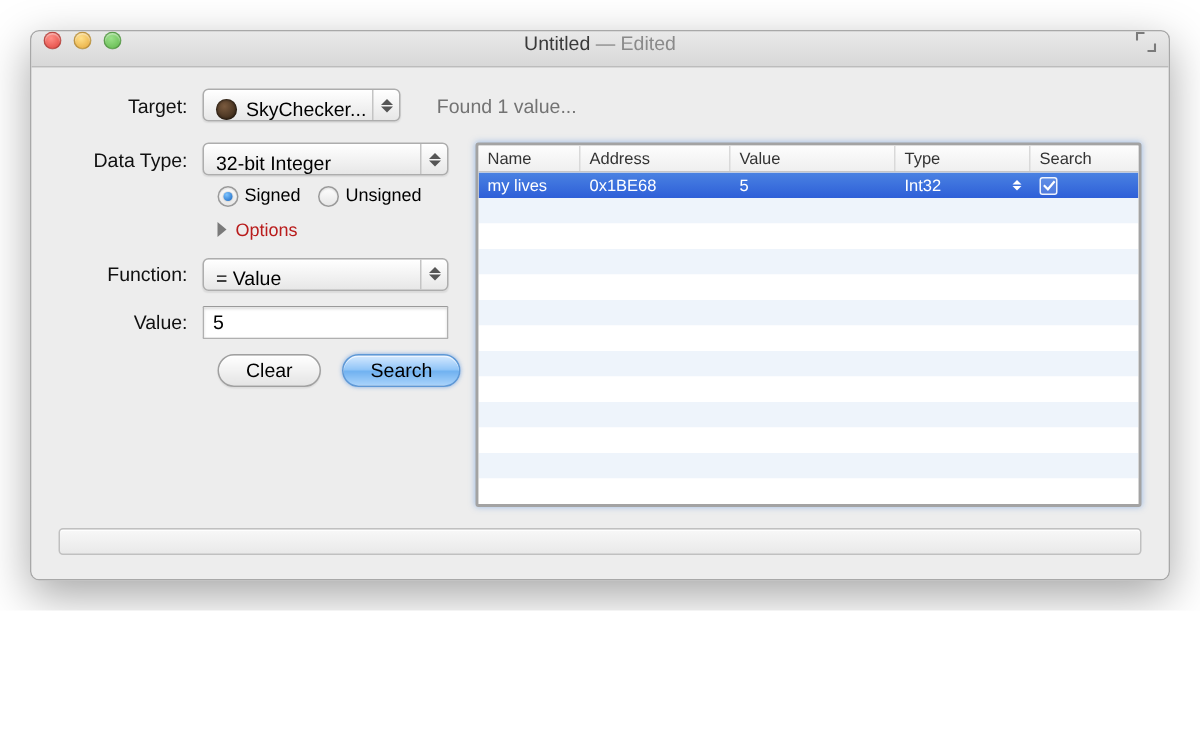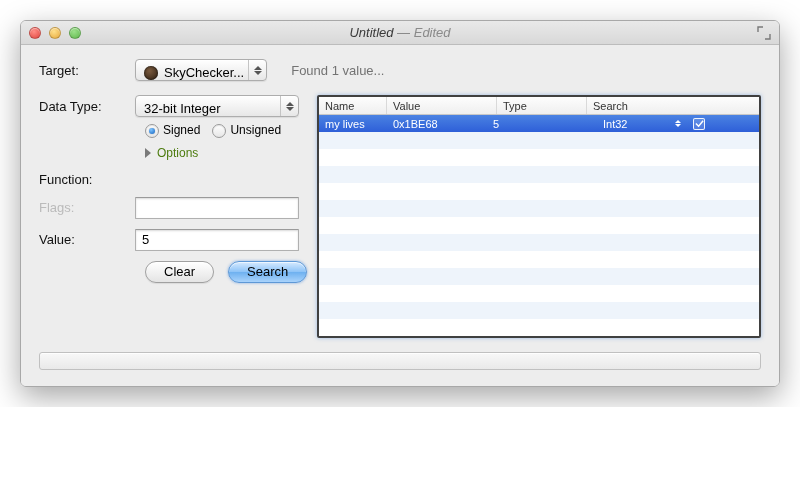--- a/index.html
+++ b/index.html
@@ -17,24 +17,23 @@
       border-radius: 6px;
       box-shadow: 0 10px 30px rgba(0,0,0,0.35);
       background: linear-gradient(#f7f7f7, #efefef);
       overflow: hidden;
     }
     .titlebar {
       height: 24px;
       background: linear-gradient(#e9e9e9, #d8d8d8);
       border-bottom: 1px solid #bcbcbc;
       display: flex;
-      align-items: center;
+      align-items: flex-start;
       position: relative;
       padding: 0 8px;
-      font-style: italic;
     }
     .traffic {
       display: flex;
       gap: 8px;
       align-items: center;
     }
     .light {
       width: 12px; height: 12px;
       border-radius: 50%;
       border: 1px solid rgba(0,0,0,0.2);
@@ -60,20 +59,21 @@
     .content {
       padding: 14px 18px 16px 18px;
       background: #ededed;
     }
     .toprow {
       display: flex;
       align-items: center;
       margin-bottom: 14px;
     }
     .label {
+      text-align: right;
       width: 96px;
       padding-right: 10px;
       color: #111;
     }
     .label.disabled { color: #bbb; }
     .aqua-select {
       position: relative;
       display: inline-flex;
       align-items: flex-end;
       height: 22px;
@@ -161,21 +161,21 @@
       border-radius: 50%;
       background: radial-gradient(circle at 35% 30%, #7ec4ff, #1564c0);
       box-shadow: 0 0 1px rgba(0,0,0,0.4);
     }
     .options-row {
       display: flex;
       align-items: center;
       padding-left: 106px;
       gap: 6px;
       margin-bottom: 12px;
-      color: #4d7c0f;
+      color: #b91c1c;
       font-size: 12px;
       cursor: default;
     }
     .disclosure {
       width: 0; height: 0;
       border-top: 5px solid transparent;
       border-bottom: 5px solid transparent;
       border-left: 6px solid #7a7a7a;
     }
     .aqua-input {
@@ -206,21 +206,21 @@
       box-shadow: 0 1px 0 rgba(255,255,255,0.7) inset, 0 1px 1px rgba(0,0,0,0.08);
     }
     .aqua-button.default {
       background: linear-gradient(#d6eaff, #8fc4f7 48%, #6fb1f0 52%, #a9d3fb);
       border-color: #5e98d6;
       color: #000;
       box-shadow: 0 1px 0 rgba(255,255,255,0.6) inset, 0 0 3px rgba(60,130,220,0.6);
     }
     .table-wrap {
       flex: 1;
-      border: 2px solid #404040;
+      border: 2px solid #a3a3a3;
       border-radius: 2px;
       background: #fff;
       box-shadow: 0 0 4px rgba(80,140,220,0.5);
       display: flex;
       flex-direction: column;
       overflow: hidden;
       justify-content: center;
     }
     .thead {
       display: flex;
@@ -359,46 +359,50 @@
           <label><span class="aqua-radio"></span><span>Unsigned</span></label>
         </div>
 
         <div class="options-row">
           <span class="disclosure"></span>
           <span>Options</span>
         </div>
 
         <div class="formrow">
           <div class="label">Function:</div>
-        </div>
-
-        <div class="formrow">
-          <div class="label disabled">Flags:</div>
           <div class="field">
-            <input class="aqua-input" value="" style="">
+            <div class="aqua-select" style="width:100%;">
+              <span>= Value</span>
+              <span class="arrows">
+                  <span class="tri-up"></span>
+                  <span class="tri-down"></span>
+                </span>
+            </div>
           </div>
         </div>
+
 
         <div class="formrow">
           <div class="label">Value:</div>
           <div class="field">
             <input class="aqua-input" value="5" style="">
           </div>
         </div>
 
         <div class="btnrow">
           <button class="aqua-button">Clear</button>
           <button class="aqua-button default">Search</button>
         </div>
 
       </div>
 
       <div class="table-wrap">
         <div class="thead">
           <div class="th col-name">Name</div>
+          <div class="th col-addr">Address</div>
           <div class="th col-value">Value</div>
           <div class="th col-type">Type</div>
           <div class="th col-search">Search</div>
         </div>
         <div class="tbody" id="tbody">
             <div class="trow selected">
               <div class="td col-name">my lives</div>
               <div class="td col-addr">0x1BE68</div>
               <div class="td col-value">5</div>
               <div class="td col-type">

